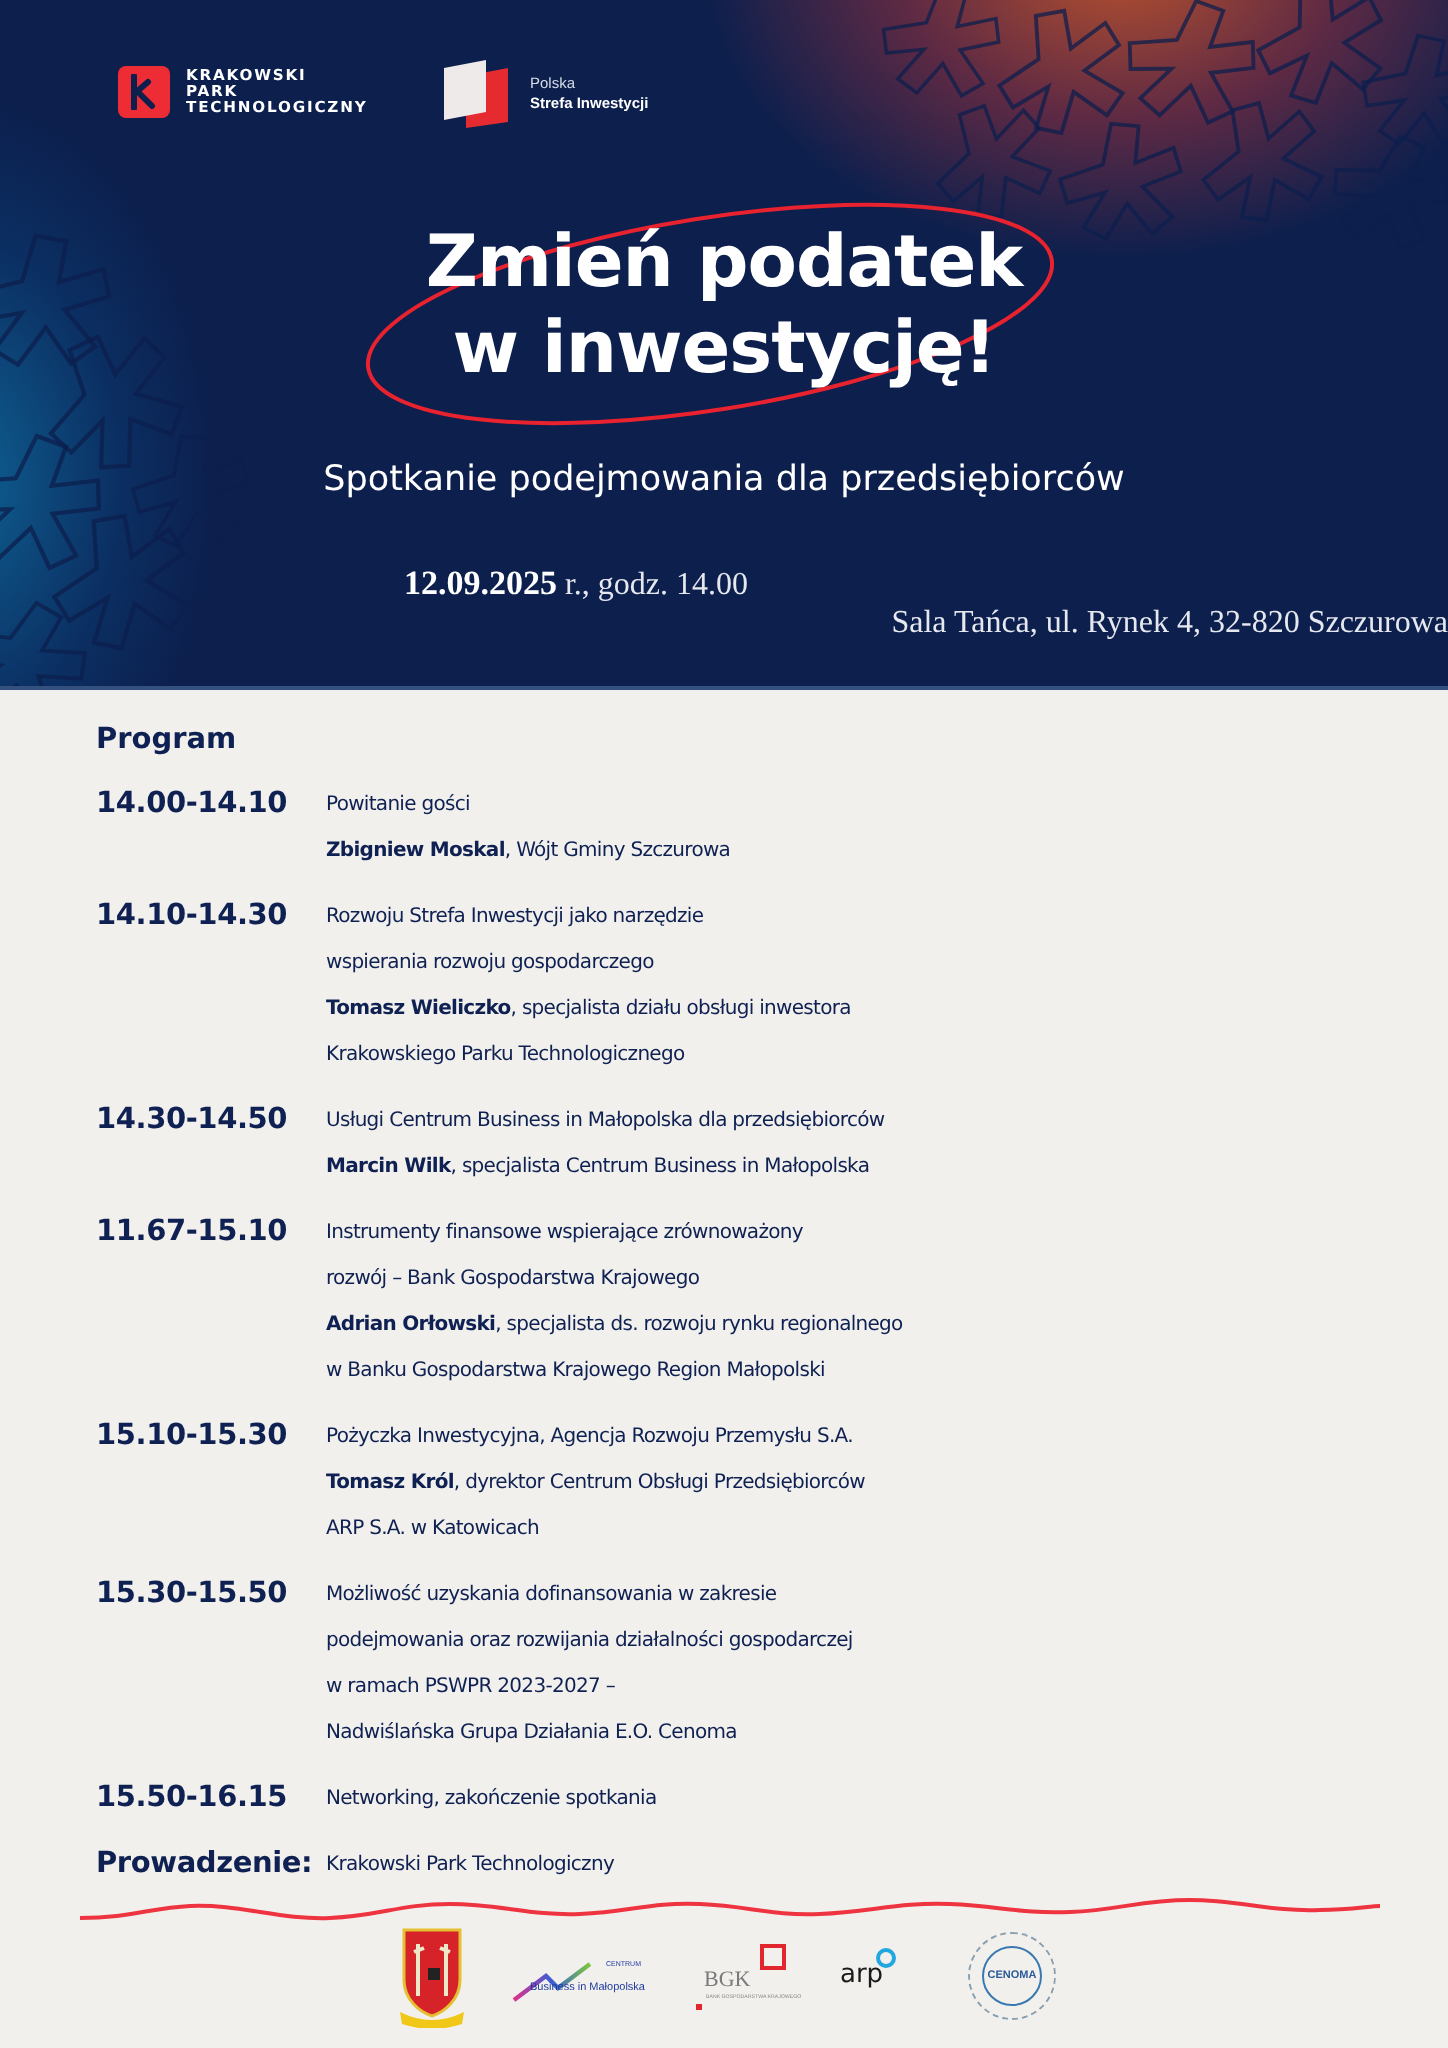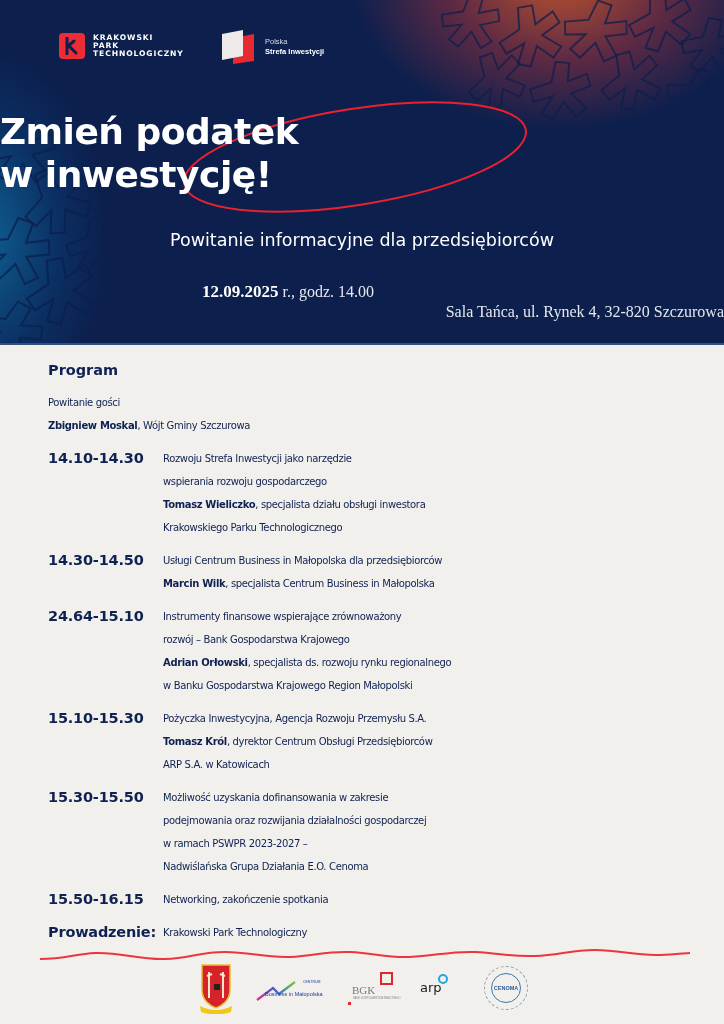--- a/index.html
+++ b/index.html
@@ -29,21 +29,21 @@
       display: flex; align-items: center; justify-content: center;
     }
     .kpt-text {
       font-family: "DejaVu Sans", sans-serif; font-size: 7.6px; letter-spacing: 0.9px;
       color: #ffffff; line-height: 8.2px; font-weight: bold;
     }
     .logo-psi { position: absolute; left: 221px; top: 30px; display: flex; align-items: center; gap: 10px; }
     .psi-text { color: #d8dcea; font-family: "Liberation Sans", sans-serif; font-size: 7.5px; line-height: 10px; }
     .psi-text b { color: #ffffff; }
 
-    .title-wrap { position: absolute; left: 0; top: 110px; width: 724px; }
+    .title-wrap { position: absolute; left: 0; top: 110px; width: 724px; text-align: center; }
     .title {
       font-family: "DejaVu Sans", sans-serif; font-weight: bold; color: #ffffff;
       font-size: 36px; line-height: 43px; letter-spacing: -0.5px;
     }
     .ellipse { position: absolute; left: 175px; top: 95px; }
     .subtitle {
       position: absolute; left: 0; top: 230px; width: 724px; text-align: center;
       color: #ffffff; font-size: 17.5px; font-family: "DejaVu Sans", sans-serif;
     }
     .date-line {
@@ -130,33 +130,34 @@
 
   <svg class="ellipse" width="360" height="130" viewBox="0 0 360 130">
     <ellipse cx="180" cy="62" rx="173" ry="48" transform="rotate(-9 180 62)" fill="none" stroke="#e8222e" stroke-width="2"></ellipse>
   </svg>
 
   <div class="title-wrap">
     <div class="title">Zmień podatek</div>
     <div class="title">w inwestycję!</div>
   </div>
 
-  <div class="subtitle">Powitanie informacyjne dla przedsiębiorców</div>
+  <div class="subtitle">Spotkanie podejmowania dla przedsiębiorców</div>
 
   <div class="date-line">
     <b>12.09.2025</b><span> r., godz. 14.00</span>
   </div>
   <div class="venue-line">Sala Tańca, ul. Rynek 4, 32-820 Szczurowa</div>
   <div class="header-divider"></div>
 </div>
 
 <div class="program">
   <div class="program-heading">Program</div>
 
   <div class="row">
+    <div class="time">14.00-14.10</div>
     <div class="desc">
       <span class="line">Powitanie gości</span>
       <span class="line"><b>Zbigniew Moskal</b><span>, Wójt Gminy Szczurowa</span></span>
     </div>
   </div>
 
   <div class="row">
     <div class="time">14.10-14.30</div>
     <div class="desc">
       <span class="line">Rozwoju Strefa Inwestycji jako narzędzie</span>
@@ -168,21 +169,21 @@
 
   <div class="row">
     <div class="time">14.30-14.50</div>
     <div class="desc">
       <span class="line">Usługi Centrum Business in Małopolska dla przedsiębiorców</span>
       <span class="line"><b>Marcin Wilk</b><span>, specjalista Centrum Business in Małopolska</span></span>
     </div>
   </div>
 
   <div class="row">
-    <div class="time">24.64-15.10</div>
+    <div class="time">11.67-15.10</div>
     <div class="desc">
       <span class="line">Instrumenty finansowe wspierające zrównoważony</span>
       <span class="line">rozwój – Bank Gospodarstwa Krajowego</span>
       <span class="line"><b>Adrian Orłowski</b><span>, specjalista ds. rozwoju rynku regionalnego</span></span>
       <span class="line">w Banku Gospodarstwa Krajowego Region Małopolski</span>
     </div>
   </div>
 
   <div class="row">
     <div class="time">15.10-15.30</div>

